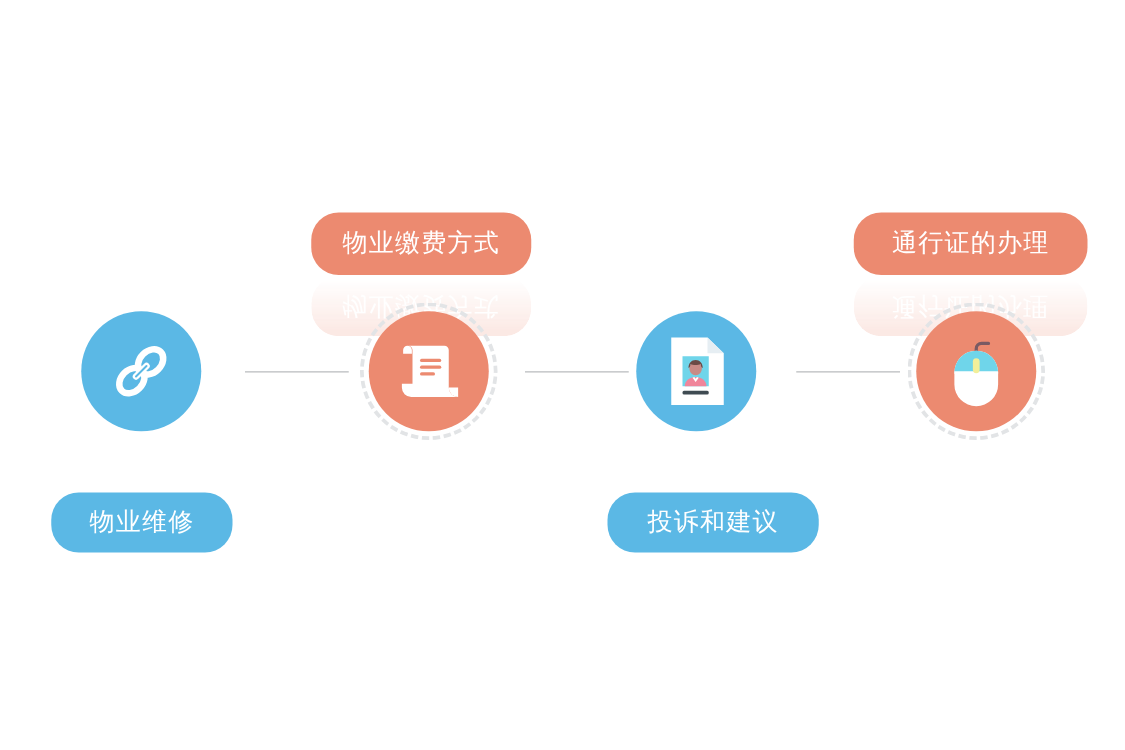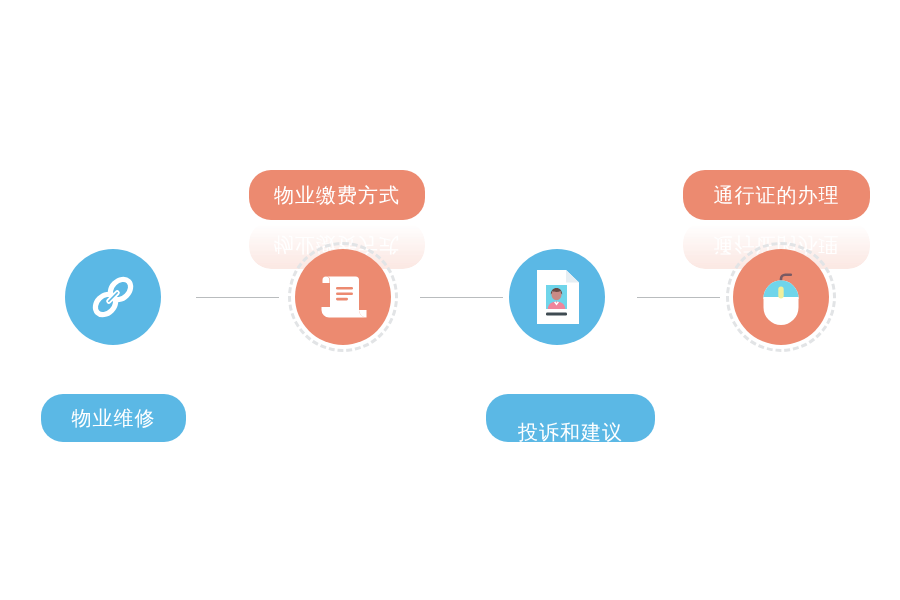--- a/index.html
+++ b/index.html
@@ -78,21 +78,21 @@
   }
   .pill.orange { background: #ec8a70; }
   .pill.blue   { background: #5bb8e5; }
 
   
   .pill-top-1 { left: 249px; top: 170px; width: 176px; height: 50px; }
   .pill-top-2 { left: 683px; top: 170px; width: 187px; height: 50px; }
 
   
   .pill-bot-1 { left: 41px;  top: 394px; width: 145px; height: 48px; text-align: right; }
-  .pill-bot-2 { left: 486px; top: 394px; width: 169px; height: 48px; align-items: flex-end; }
+  .pill-bot-2 { left: 486px; top: 394px; width: 169px; height: 48px; }
 
   
   .pill-reflect {
     position: absolute;
     border-radius: 22px;
     color: #ffffff;
     font-size: 20px;
     letter-spacing: 1px;
     display: flex;
     align-items: center;

